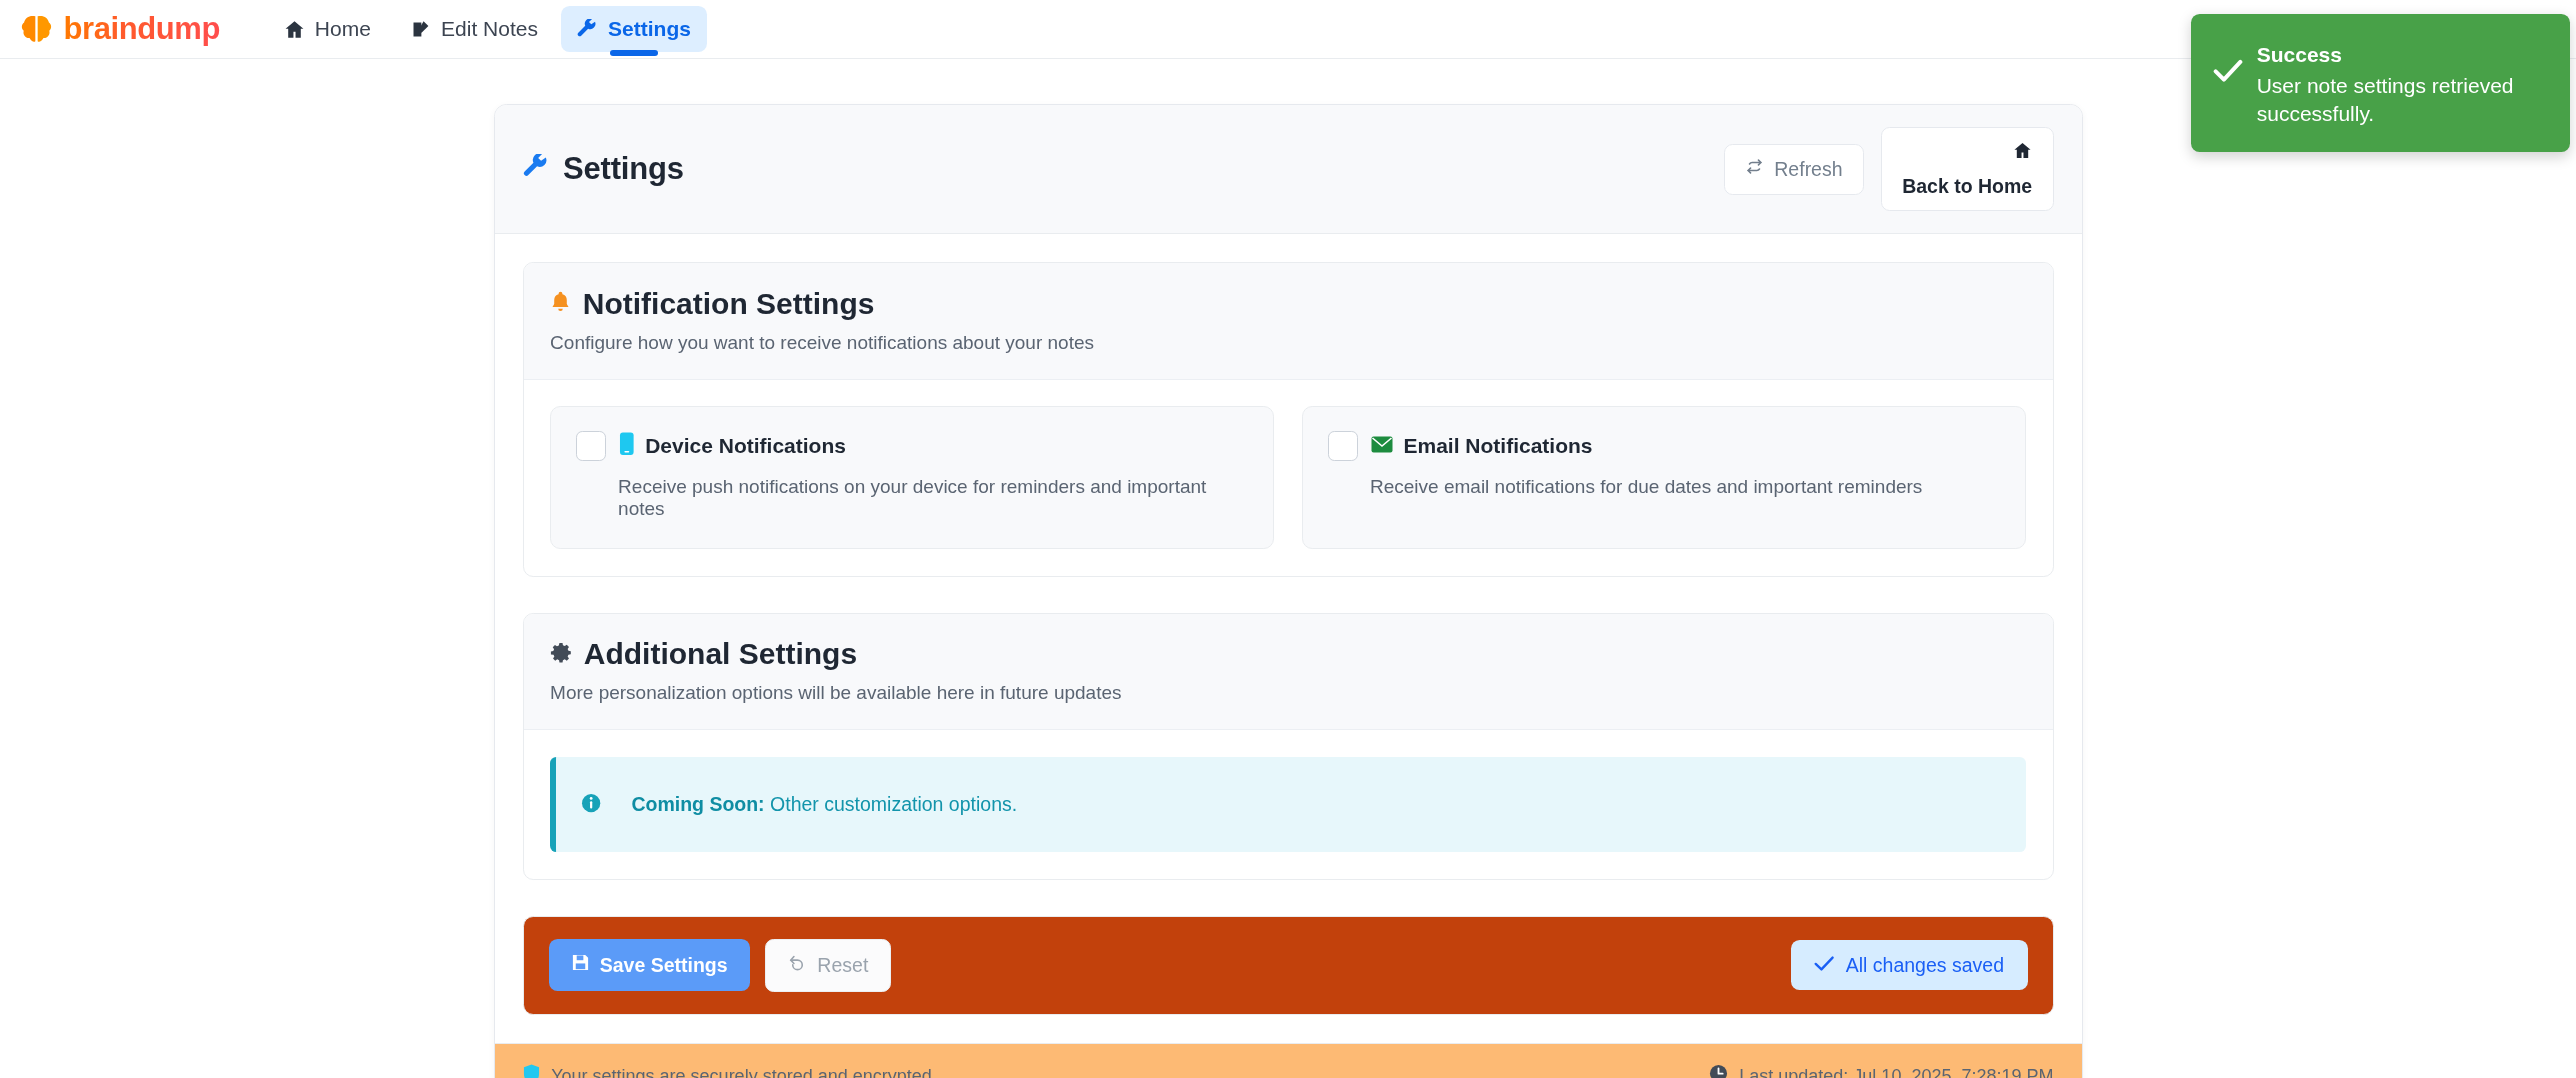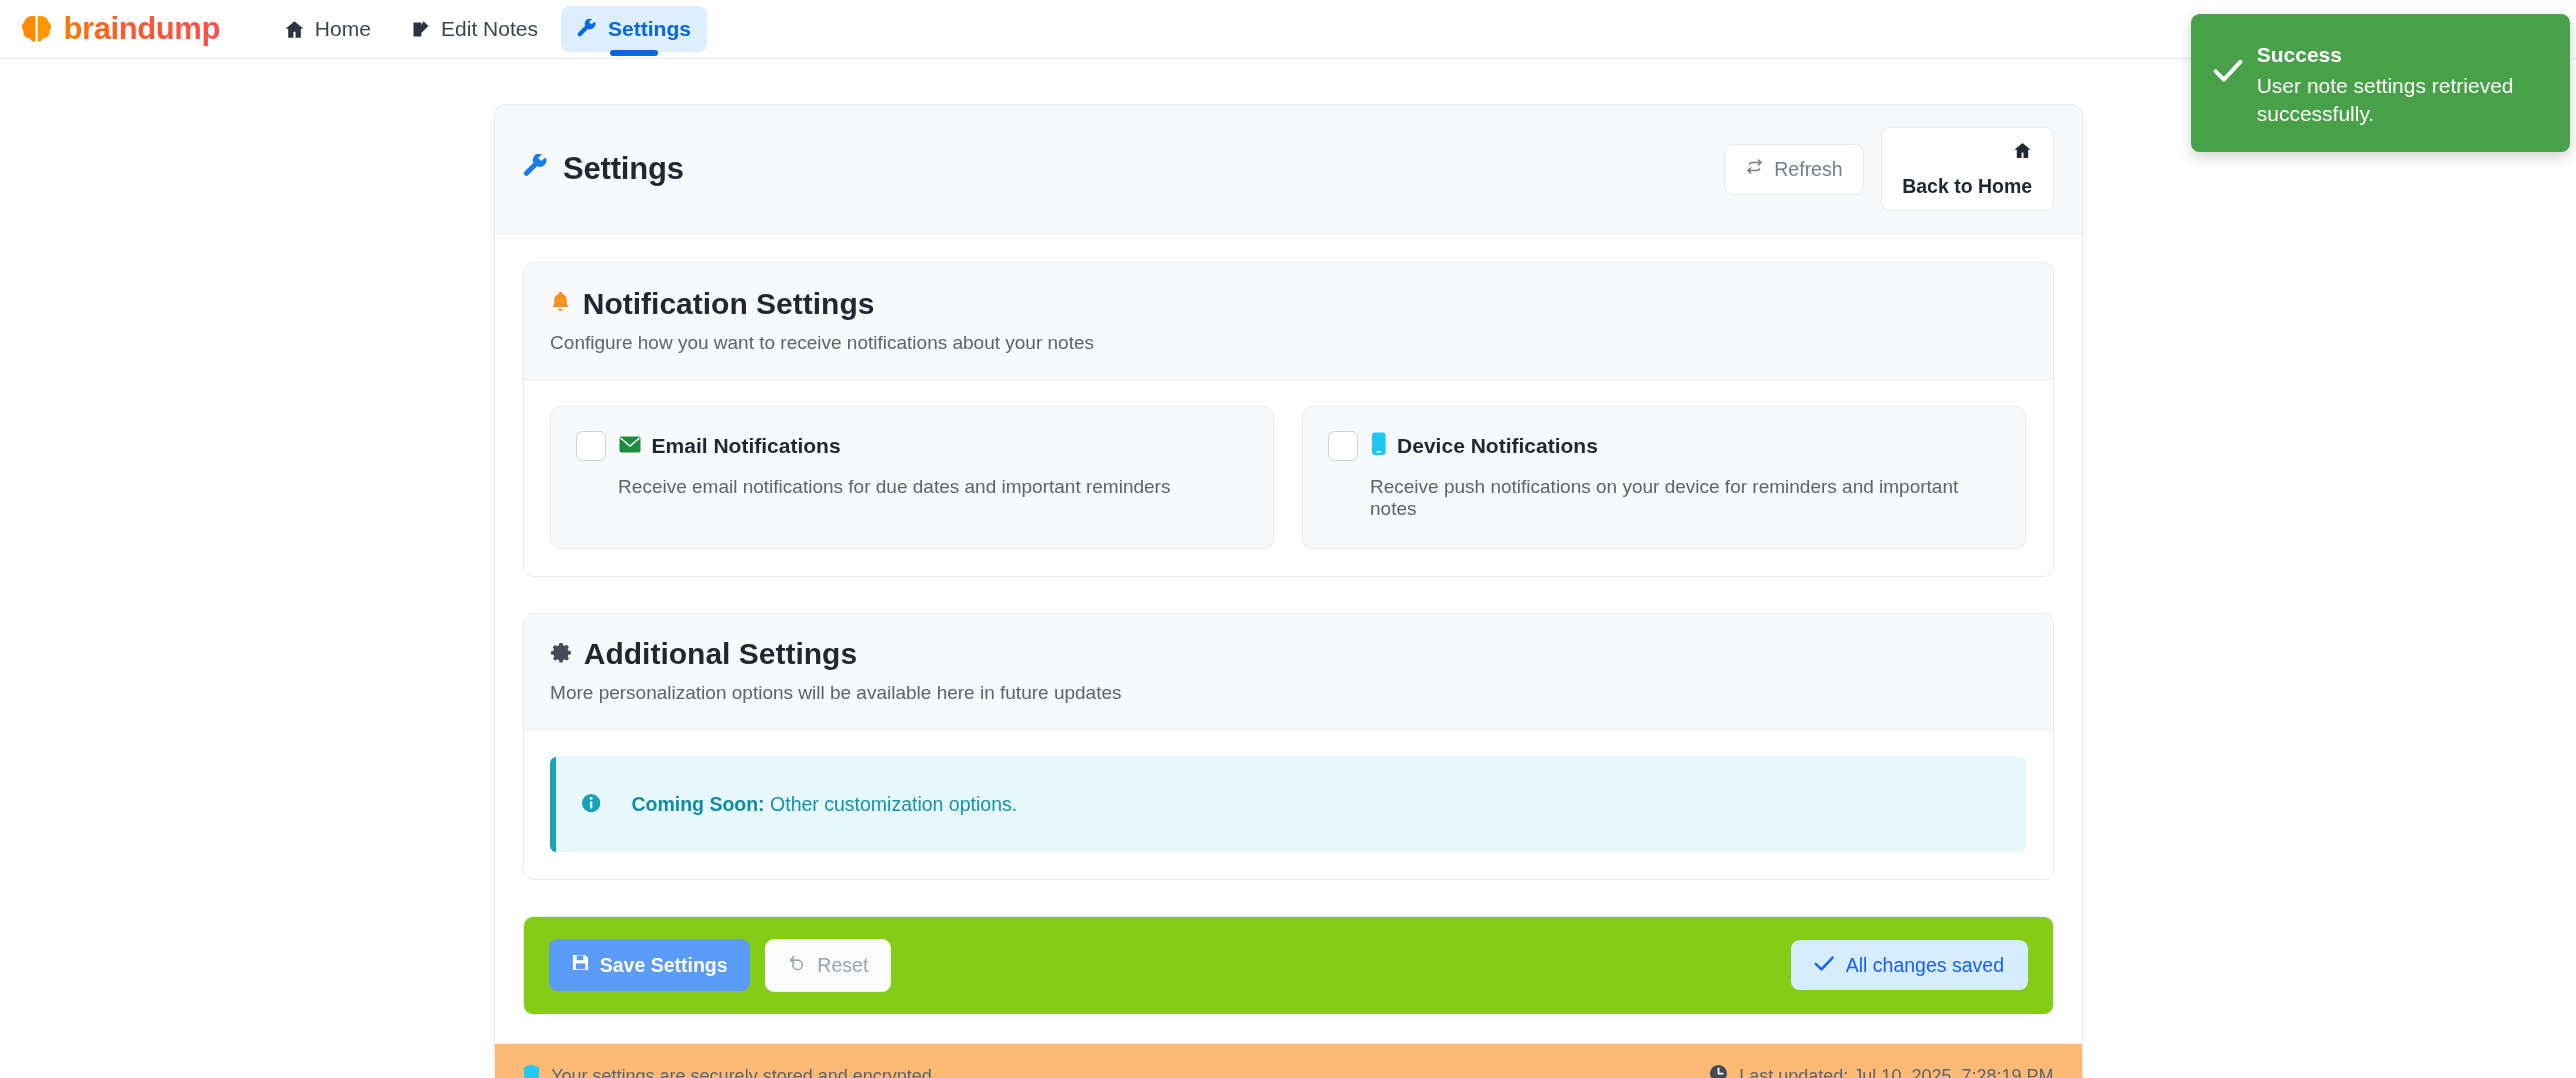--- a/index.html
+++ b/index.html
@@ -111,21 +111,21 @@
   
   .info-banner {
     background: #e7f7fb; border-left: 6.3px solid #17a2b8; border-radius: 6.3px;
     padding: 36px 25px; display: flex; align-items: center; gap: 30px;
   }
   .info-text { font-size: 19.5px; color: #1294ab; }
   .info-text b { color: #0f8da3; font-weight: bold; }
 
   
   .action-bar {
-    border: 1.6px solid #e9ecef; border-radius: 10.2px; background: #84cc16;
+    border: 1.6px solid #e9ecef; border-radius: 10.2px; background: #c2410c;
     padding: 22px 25px; display: flex; align-items: center; justify-content: space-between;
   }
   .action-left { display: flex; align-items: center; gap: 15.6px; }
   .btn-primary {
     display: flex; align-items: center; gap: 10.2px;
     background: #5b9bf8; color: #ffffff; border: none; border-radius: 8.6px;
     padding: 14px 22px; font-size: 19.5px; font-weight: bold; cursor: pointer;
     font-family: "Liberation Sans", sans-serif;
   }
   .btn-reset {
@@ -260,47 +260,47 @@
           <div class="section-sub">Configure how you want to receive notifications about your notes</div>
         </div>
         <div class="section-content">
           <div class="opt-grid">
 
             <div class="opt-card">
               <div class="opt-row">
                 <span class="checkbox"></span>
                 <span class="opt-label">
                   <span>
+                    <svg width="15.6" height="23.5" viewBox="0 0 16 24">
+                      <rect x="1" y="0.5" width="14" height="23" rx="3" fill="#1ec8f0"></rect>
+                      <rect x="5.5" y="19.5" width="5" height="1.6" rx="0.8" fill="#ffffff"></rect>
+                    </svg>
+                  </span>
+                  <span>Device Notifications</span>
+                </span>
+              </div>
+              <div class="opt-desc">Receive push notifications on your device for reminders and important notes</div>
+            </div>
+
+            <div class="opt-card">
+              <div class="opt-row">
+                <span class="checkbox"></span>
+                <span class="opt-label">
+                  <span>
                     <svg width="22" height="17" viewBox="0 0 22 17">
                       <rect x="0.5" y="0.5" width="21" height="16" rx="2" fill="#1d8c3f"></rect>
                       <path d="M1.5 2 L11 10 L20.5 2" fill="none" stroke="#ffffff" stroke-width="1.6"></path>
                     </svg>
                   </span>
                   <span>Email Notifications</span>
                 </span>
               </div>
               <div class="opt-desc">Receive email notifications for due dates and important reminders</div>
             </div>
 
-            <div class="opt-card">
-              <div class="opt-row">
-                <span class="checkbox"></span>
-                <span class="opt-label">
-                  <span>
-                    <svg width="15.6" height="23.5" viewBox="0 0 16 24">
-                      <rect x="1" y="0.5" width="14" height="23" rx="3" fill="#1ec8f0"></rect>
-                      <rect x="5.5" y="19.5" width="5" height="1.6" rx="0.8" fill="#ffffff"></rect>
-                    </svg>
-                  </span>
-                  <span>Device Notifications</span>
-                </span>
-              </div>
-              <div class="opt-desc">Receive push notifications on your device for reminders and important notes</div>
-            </div>
-
           </div>
         </div>
       </div>
 
       <div class="section">
         <div class="section-head">
           <div class="section-title">
             <span>
               <svg width="22" height="22" viewBox="0 0 24 24" fill="#424b57">
                 <path d="M12 8.2a3.8 3.8 0 1 0 0 7.6 3.8 3.8 0 0 0 0-7.6zm0 2.3a1.5 1.5 0 1 1 0 3 1.5 1.5 0 0 1 0-3z"></path>

